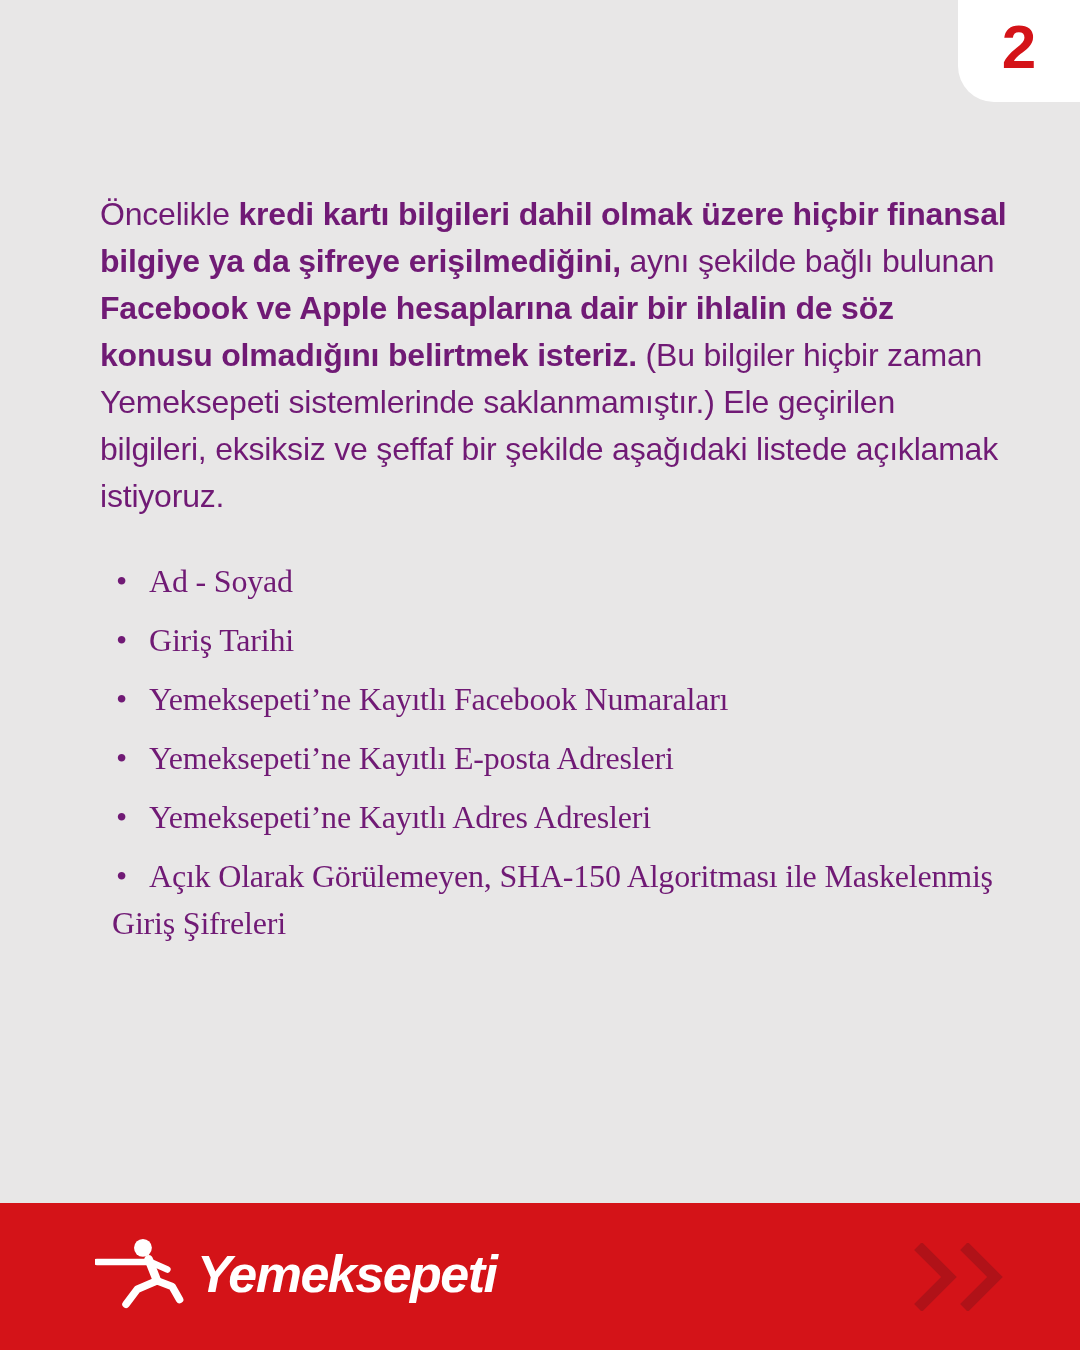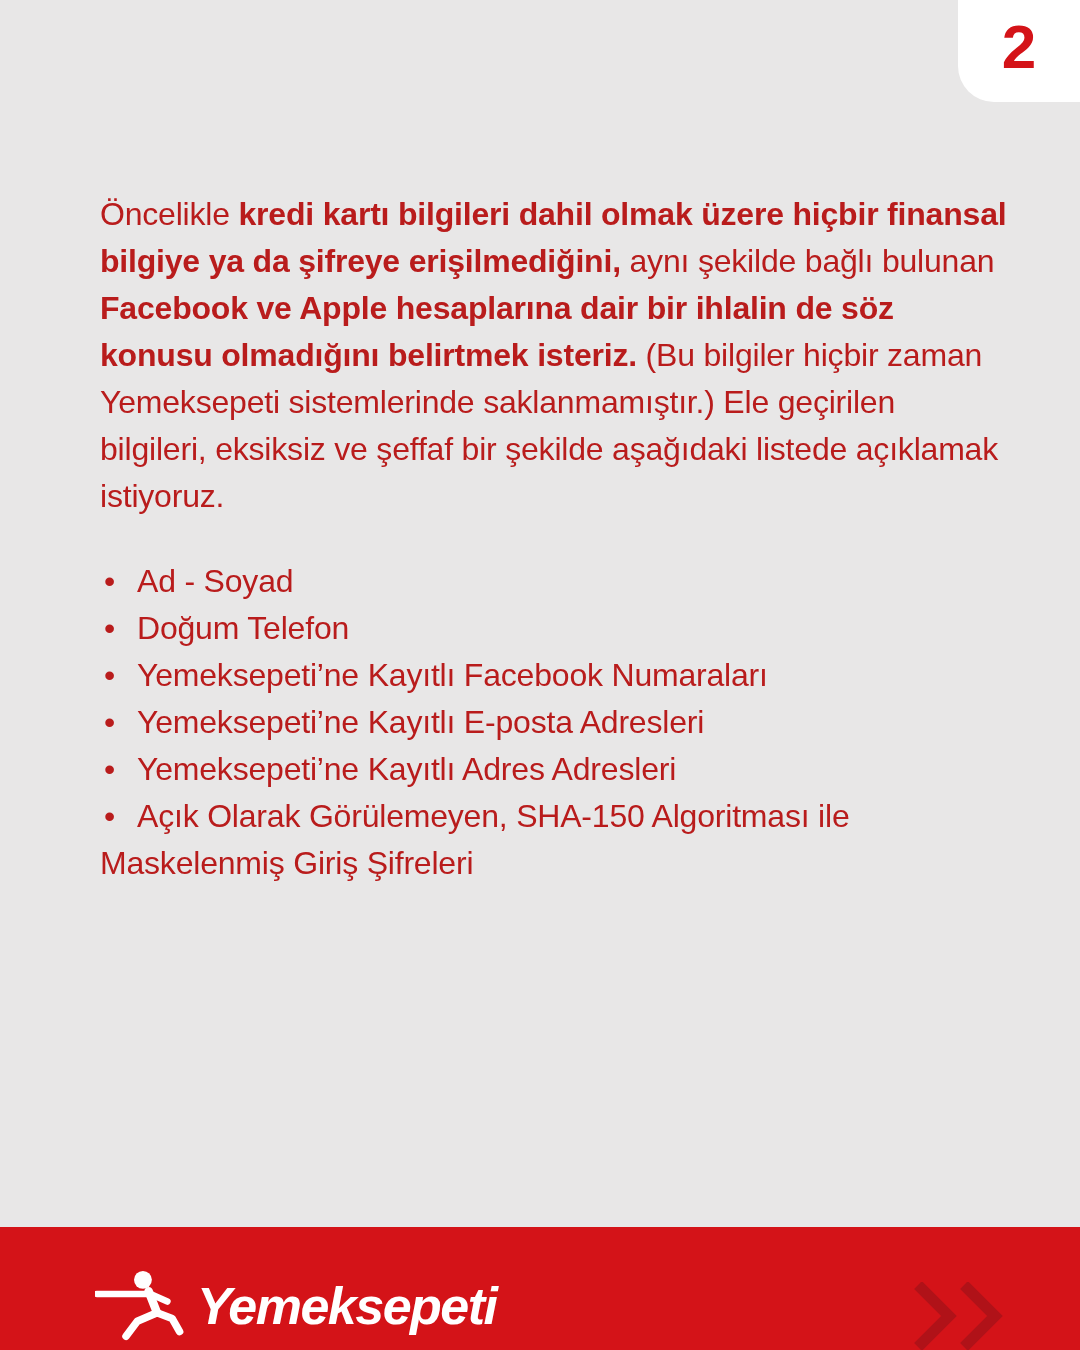--- a/index.html
+++ b/index.html
@@ -20,35 +20,35 @@
     border-radius:0 0 0 36px;
     display:flex;align-items:center;justify-content:center;
   }
   .page-num{
     color:#d41318;font-size:62px;font-weight:bold;line-height:1;
     padding-bottom:8px;
   }
   
   .content{
     position:absolute;left:100px;top:191px;width:910px;
-    color:#b91c1c;
+    color:#701a75;
   }
   .para{
     margin:0;font-size:32px;line-height:47px;
     letter-spacing:-0.2px;
   }
   .para .b{font-weight:bold;}
   .bullets{margin-top:38px;font-size:32px;line-height:47px;letter-spacing:-0.2px;}
-  .li{margin:0;}
+  .li{margin:12px;font-family:Liberation Serif, serif;}
   .li .dot{margin-left:4px;margin-right:22px;}
   
   .footer{
-    position:absolute;left:0;bottom:0;width:1080px;height:123px;
+    position:absolute;left:0;bottom:0;width:1080px;height:147px;
     background:#d41318;
-    display:flex;align-items:flex-end;justify-content:space-between;
+    display:flex;align-items:center;justify-content:space-between;
     padding:0 75px 0 95px;box-sizing:border-box;
   }
   .logo{display:flex;align-items:center;}
   .logo svg{display:block;margin-right:8px;}
   .logo-text{
     color:#ffffff;font-size:52px;font-weight:bold;font-style:italic;
     letter-spacing:-1.5px;line-height:1;padding-bottom:6px;
   }
   .chevrons{display:block;}
 </style>
@@ -59,21 +59,21 @@
 
   <div class="page-tab">
     <span class="page-num">2</span>
   </div>
 
   <main class="content">
     <p class="para"><span>Öncelikle </span><span class="b">kredi kartı bilgileri dahil olmak üzere hiçbir finansal bilgiye ya da şifreye erişilmediğini,</span><span> aynı şekilde bağlı bulunan </span><span class="b">Facebook ve Apple hesaplarına dair bir ihlalin de söz konusu olmadığını belirtmek isteriz.</span><span> (Bu bilgiler hiçbir zaman Yemeksepeti sistemlerinde saklanmamıştır.) Ele geçirilen bilgileri, eksiksiz ve şeffaf bir şekilde aşağıdaki listede açıklamak istiyoruz.</span></p>
 
     <div class="bullets">
       <div class="li"><span class="dot">•</span><span>Ad - Soyad</span></div>
-      <div class="li"><span class="dot">•</span><span>Doğum Telefon</span></div>
+      <div class="li"><span class="dot">•</span><span>Giriş Tarihi</span></div>
       <div class="li"><span class="dot">•</span><span>Yemeksepeti’ne Kayıtlı Facebook Numaraları</span></div>
       <div class="li"><span class="dot">•</span><span>Yemeksepeti’ne Kayıtlı E-posta Adresleri</span></div>
       <div class="li"><span class="dot">•</span><span>Yemeksepeti’ne Kayıtlı Adres Adresleri</span></div>
       <div class="li"><span class="dot">•</span><span>Açık Olarak Görülemeyen, SHA-150 Algoritması ile Maskelenmiş Giriş Şifreleri</span></div>
     </div>
   </main>
 
   <footer class="footer">
     <div class="logo">
       <svg width="94" height="82" viewBox="0 0 100 86" fill="none" xmlns="http://www.w3.org/2000/svg">

